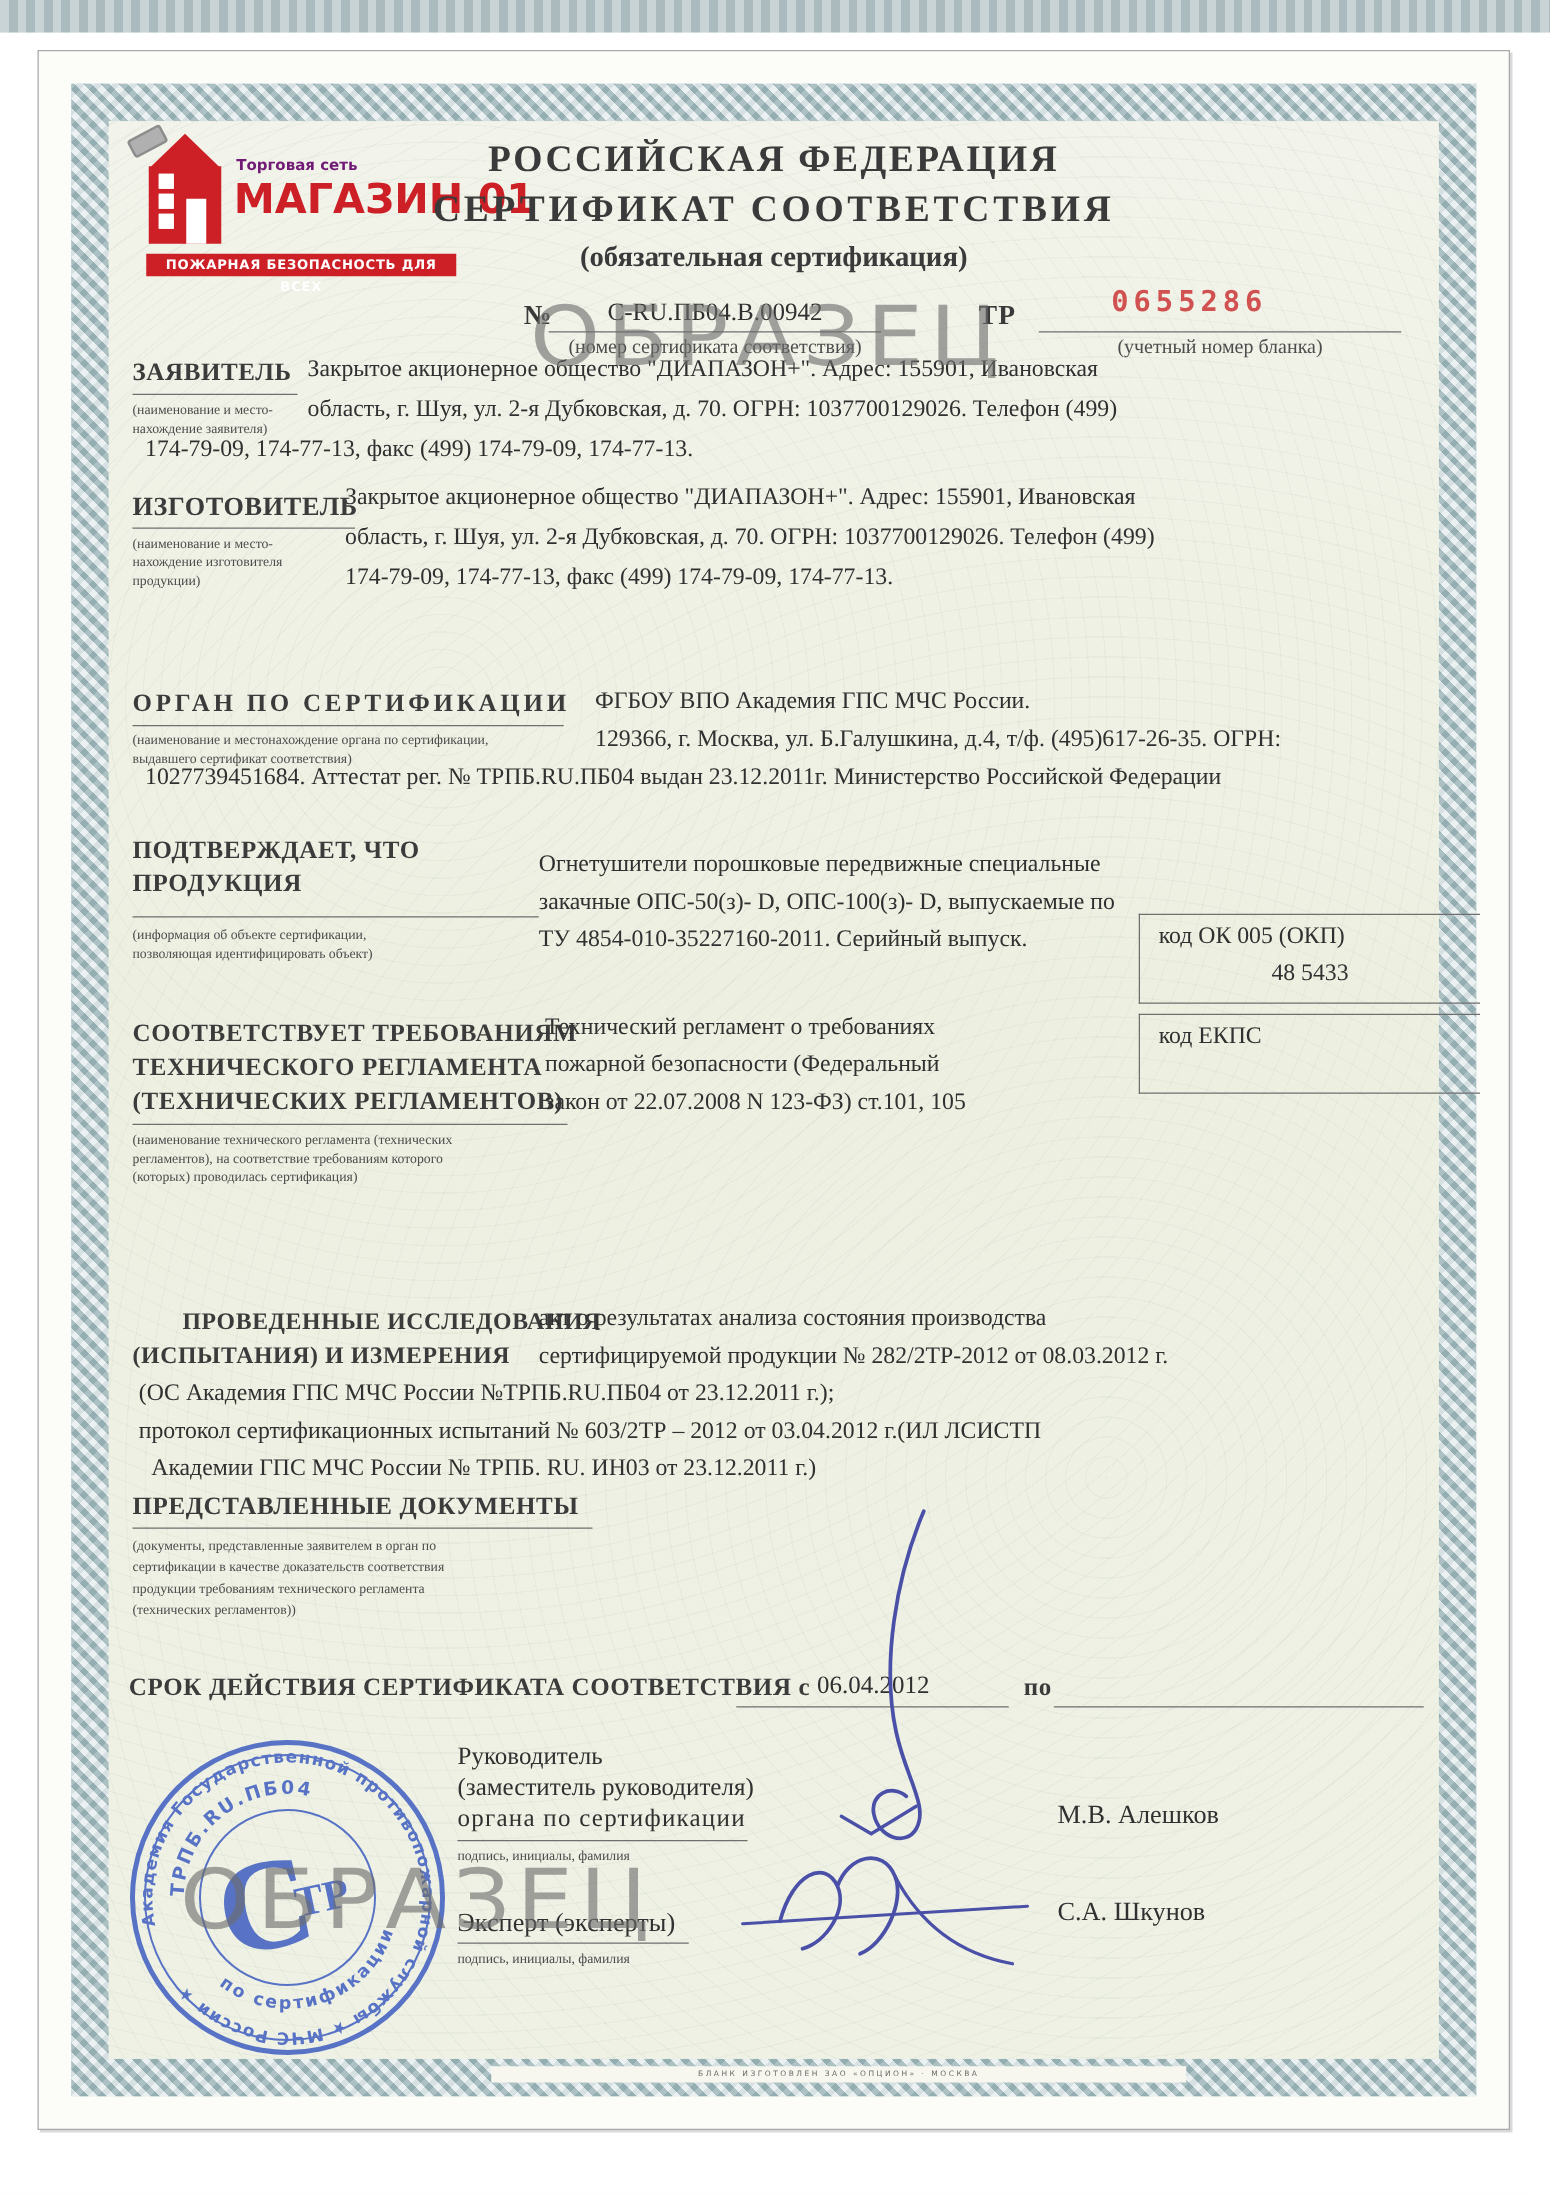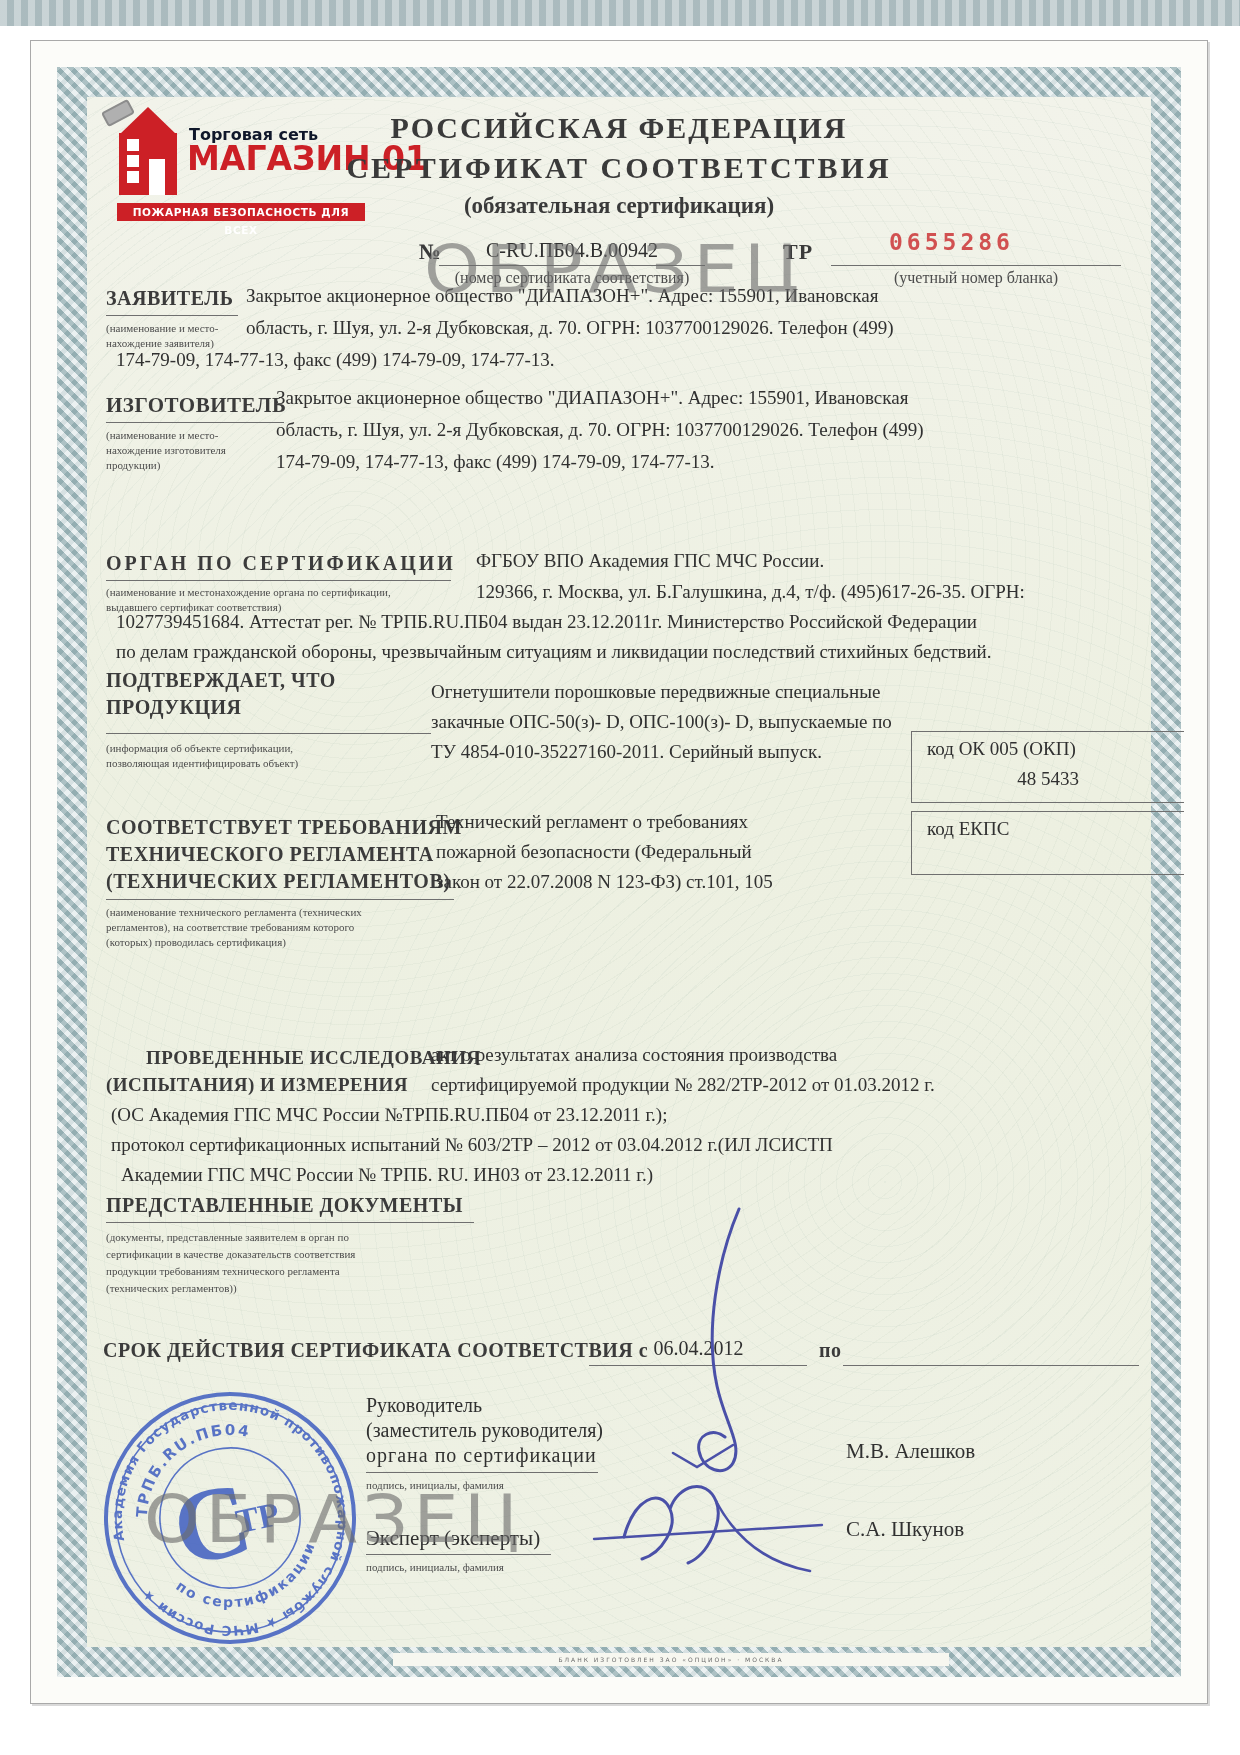--- a/index.html
+++ b/index.html
@@ -30,21 +30,21 @@
   .cap{font-size:16px;color:#4c4c4c;text-align:center;}
   .wm{position:absolute;font-family:"DejaVu Sans",sans-serif;color:rgba(108,108,108,.62);
       font-size:66px;letter-spacing:5px;transform:scaleX(1.08);transform-origin:left;z-index:30;white-space:nowrap;}
   
   .logo{position:absolute;left:78px;top:66px;width:262px;height:128px;}
   .ext-body{position:absolute;left:10px;top:26px;width:58px;height:62px;background:#cc2026;}
   .ext-roof{position:absolute;left:10px;top:0;width:0;height:0;border-left:29px solid transparent;border-right:29px solid transparent;border-bottom:28px solid #cc2026;}
   .ext-nozzle{position:absolute;left:-6px;top:-2px;width:26px;height:12px;background:#b0b0b0;border:2px solid #8c8c8c;transform:rotate(-28deg);border-radius:3px;}
   .ext-sq{position:absolute;width:10px;height:10px;background:#fff;border:1.5px solid #fff;}
   .ext-door{position:absolute;left:40px;top:52px;width:16px;height:36px;background:#fff;}
-  .logo-top{position:absolute;left:80px;top:18px;font-family:"DejaVu Sans",sans-serif;font-weight:bold;font-size:16px;color:#0f172a;text-align:right;}
+  .logo-top{position:absolute;left:80px;top:18px;font-family:"DejaVu Sans",sans-serif;font-weight:bold;font-size:12px;color:#701a75;text-align:right;}
   .logo-name{position:absolute;left:78px;top:32px;font-family:"DejaVu Sans",sans-serif;font-weight:bold;font-size:33px;color:#cc2026;letter-spacing:0px;white-space:nowrap;}
   .logo-bar{position:absolute;left:8px;top:96px;width:248px;height:18px;background:#cc2026;color:#fff;
     font-family:"DejaVu Sans",sans-serif;font-weight:bold;font-size:10.5px;text-align:center;line-height:18px;letter-spacing:.6px;}
   .rednum{font-family:"DejaVu Sans Mono",monospace;font-weight:bold;font-size:23px;color:#d15151;letter-spacing:4px;}
   .codebox{position:absolute;border-left:1px solid #6f6f6f;border-top:1px solid #6f6f6f;border-bottom:1px solid #6f6f6f;}
   .sig{position:absolute;z-index:20;}
   .stamp{position:absolute;left:68px;top:1346px;z-index:10;opacity:.85;transform:rotate(-12deg);}
   .micro{position:absolute;left:362px;top:1612px;width:556px;height:13px;background:#f7f7f0;
     font-family:"DejaVu Sans",sans-serif;font-size:6px;color:#6b6b6b;letter-spacing:2px;text-align:center;line-height:13px;overflow:hidden;white-space:nowrap;z-index:5;}
 </style>
@@ -111,21 +111,20 @@
 
     <div class="abs lbl" style="left:75px;top:511px;letter-spacing:3px;">ОРГАН  ПО  СЕРТИФИКАЦИИ</div>
     <div class="rule" style="left:75px;top:539px;width:345px;"></div>
     <div class="abs sub" style="left:75px;top:544px;">
       <div>(наименование и местонахождение органа по сертификации,</div>
         <div>выдавшего сертификат соответствия)</div>
     </div>
     <div class="abs txt" style="left:445px;top:509px;">ФГБОУ ВПО Академия ГПС МЧС России.</div>
     <div class="abs txt" style="left:445px;top:540px;">129366, г. Москва, ул. Б.Галушкина, д.4, т/ф. (495)617-26-35. ОГРН:</div>
     <div class="abs txt" style="left:85px;top:570px;">1027739451684. Аттестат рег. № ТРПБ.RU.ПБ04 выдан 23.12.2011г. Министерство Российской Федерации</div>
-    <div class="abs txt" style="left:85px;top:600px;">по делам гражданской обороны, чрезвычайным ситуациям и ликвидации последствий стихийных бедствий.</div>
 
     <div class="abs lbl" style="left:75px;top:628px;">ПОДТВЕРЖДАЕТ, ЧТО</div>
     <div class="abs lbl" style="left:75px;top:655px;">ПРОДУКЦИЯ</div>
     <div class="rule" style="left:75px;top:692px;width:325px;"></div>
     <div class="abs sub" style="left:75px;top:700px;">
       <div>(информация об объекте сертификации,</div>
         <div>позволяющая идентифицировать объект)</div>
     </div>
     <div class="abs txt" style="left:400px;top:640px;">Огнетушители порошковые передвижные специальные</div>
     <div class="abs txt" style="left:400px;top:670px;">закачные ОПС-50(з)- D, ОПС-100(з)- D, выпускаемые по</div>
@@ -148,21 +147,21 @@
         <div>регламентов), на соответствие требованиям которого</div>
         <div>(которых) проводилась сертификация)</div>
     </div>
     <div class="abs txt" style="left:405px;top:770px;">Технический регламент о требованиях</div>
     <div class="abs txt" style="left:405px;top:800px;">пожарной безопасности (Федеральный</div>
     <div class="abs txt" style="left:405px;top:830px;">закон от 22.07.2008 N 123-ФЗ) ст.101, 105</div>
 
     <div class="abs lbl" style="left:75px;top:1006px;font-size:19px;margin-left:40px;">ПРОВЕДЕННЫЕ ИССЛЕДОВАНИЯ</div>
     <div class="abs lbl" style="left:75px;top:1033px;font-size:19px;">(ИСПЫТАНИЯ) И ИЗМЕРЕНИЯ</div>
     <div class="abs txt" style="left:400px;top:1003px;">акт о результатах анализа состояния производства</div>
-    <div class="abs txt" style="left:400px;top:1033px;">сертифицируемой продукции № 282/2ТР-2012 от 01.03.2012 г.</div>
+    <div class="abs txt" style="left:400px;top:1033px;">сертифицируемой продукции № 282/2ТР-2012 от 08.03.2012 г.</div>
     <div class="abs txt" style="left:80px;top:1063px;">(ОС Академия ГПС МЧС России №ТРПБ.RU.ПБ04 от 23.12.2011 г.);</div>
     <div class="abs txt" style="left:80px;top:1093px;">протокол сертификационных испытаний № 603/2ТР – 2012 от 03.04.2012 г.(ИЛ ЛСИСТП</div>
     <div class="abs txt" style="left:90px;top:1123px;">Академии ГПС  МЧС России № ТРПБ. RU. ИН03 от 23.12.2011 г.)</div>
 
     <div class="abs lbl" style="left:75px;top:1153px;">ПРЕДСТАВЛЕННЫЕ ДОКУМЕНТЫ</div>
     <div class="rule" style="left:75px;top:1181px;width:368px;"></div>
     <div class="abs sub" style="left:75px;top:1188px;line-height:17px;">
       <div>(документы, представленные заявителем в орган по</div>
         <div>сертификации в качестве доказательств соответствия</div>
       <div>продукции требованиям технического регламента</div>

